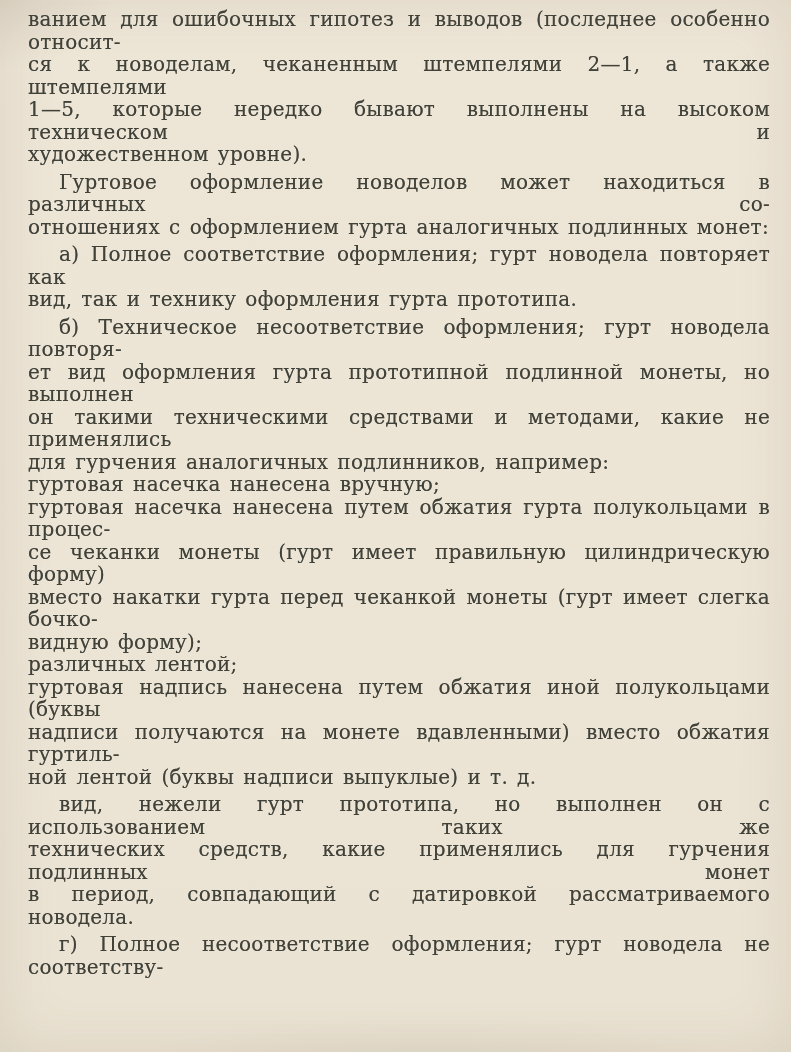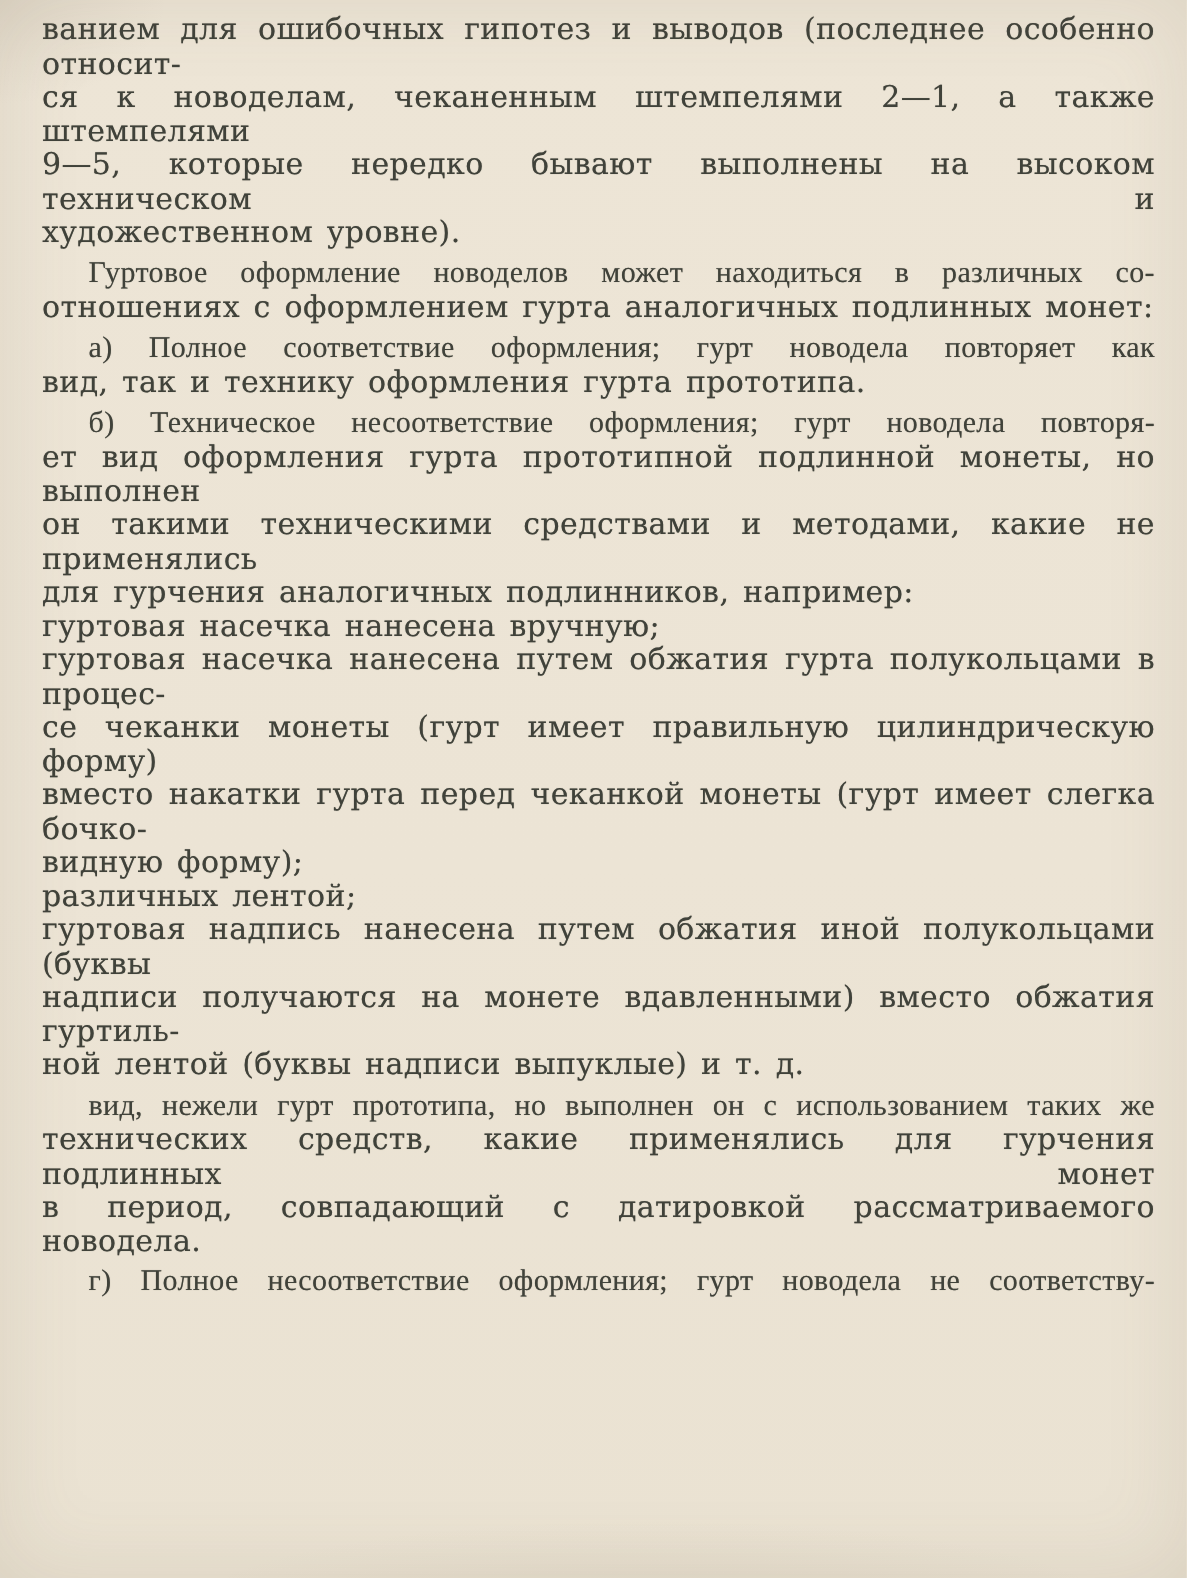--- a/index.html
+++ b/index.html
@@ -45,36 +45,35 @@
     text-align: justify;
     text-align-last: justify;
     white-space: normal;
     text-shadow: 0 0 0.5px rgba(62,64,54,0.55);
   }
   .line.last {
     text-align-last: left;
   }
   .para.indent .line:first-child {
     text-indent: 31px;
-    font-family: Liberation Serif, serif;
   }
   .em {
     font-weight: 600;
     color: #31332b;
   }
 </style>
 </head>
 <body>
 
 <div class="page">
   <div class="text-block">
       <div class="para">
         <div class="line">ванием для ошибочных гипотез и выводов (последнее особенно относит-</div>
         <div class="line">ся к новоделам, чеканенным штемпелями 2—1, а также штемпелями</div>
-        <div class="line">9—5, которые нередко бывают выполнены на высоком техническом и</div>
+        <div class="line">1—5, которые нередко бывают выполнены на высоком техническом и</div>
         <div class="line last">художественном уровне).</div>
       </div>
       <div class="para indent">
         <div class="line">Гуртовое оформление новоделов может находиться в различных со-</div>
         <div class="line last">отношениях с оформлением гурта аналогичных подлинных монет:</div>
       </div>
       <div class="para indent">
         <div class="line">а) Полное соответствие оформления; гурт новодела повторяет как</div>
         <div class="line last">вид, так и технику оформления гурта прототипа.</div>
       </div>

